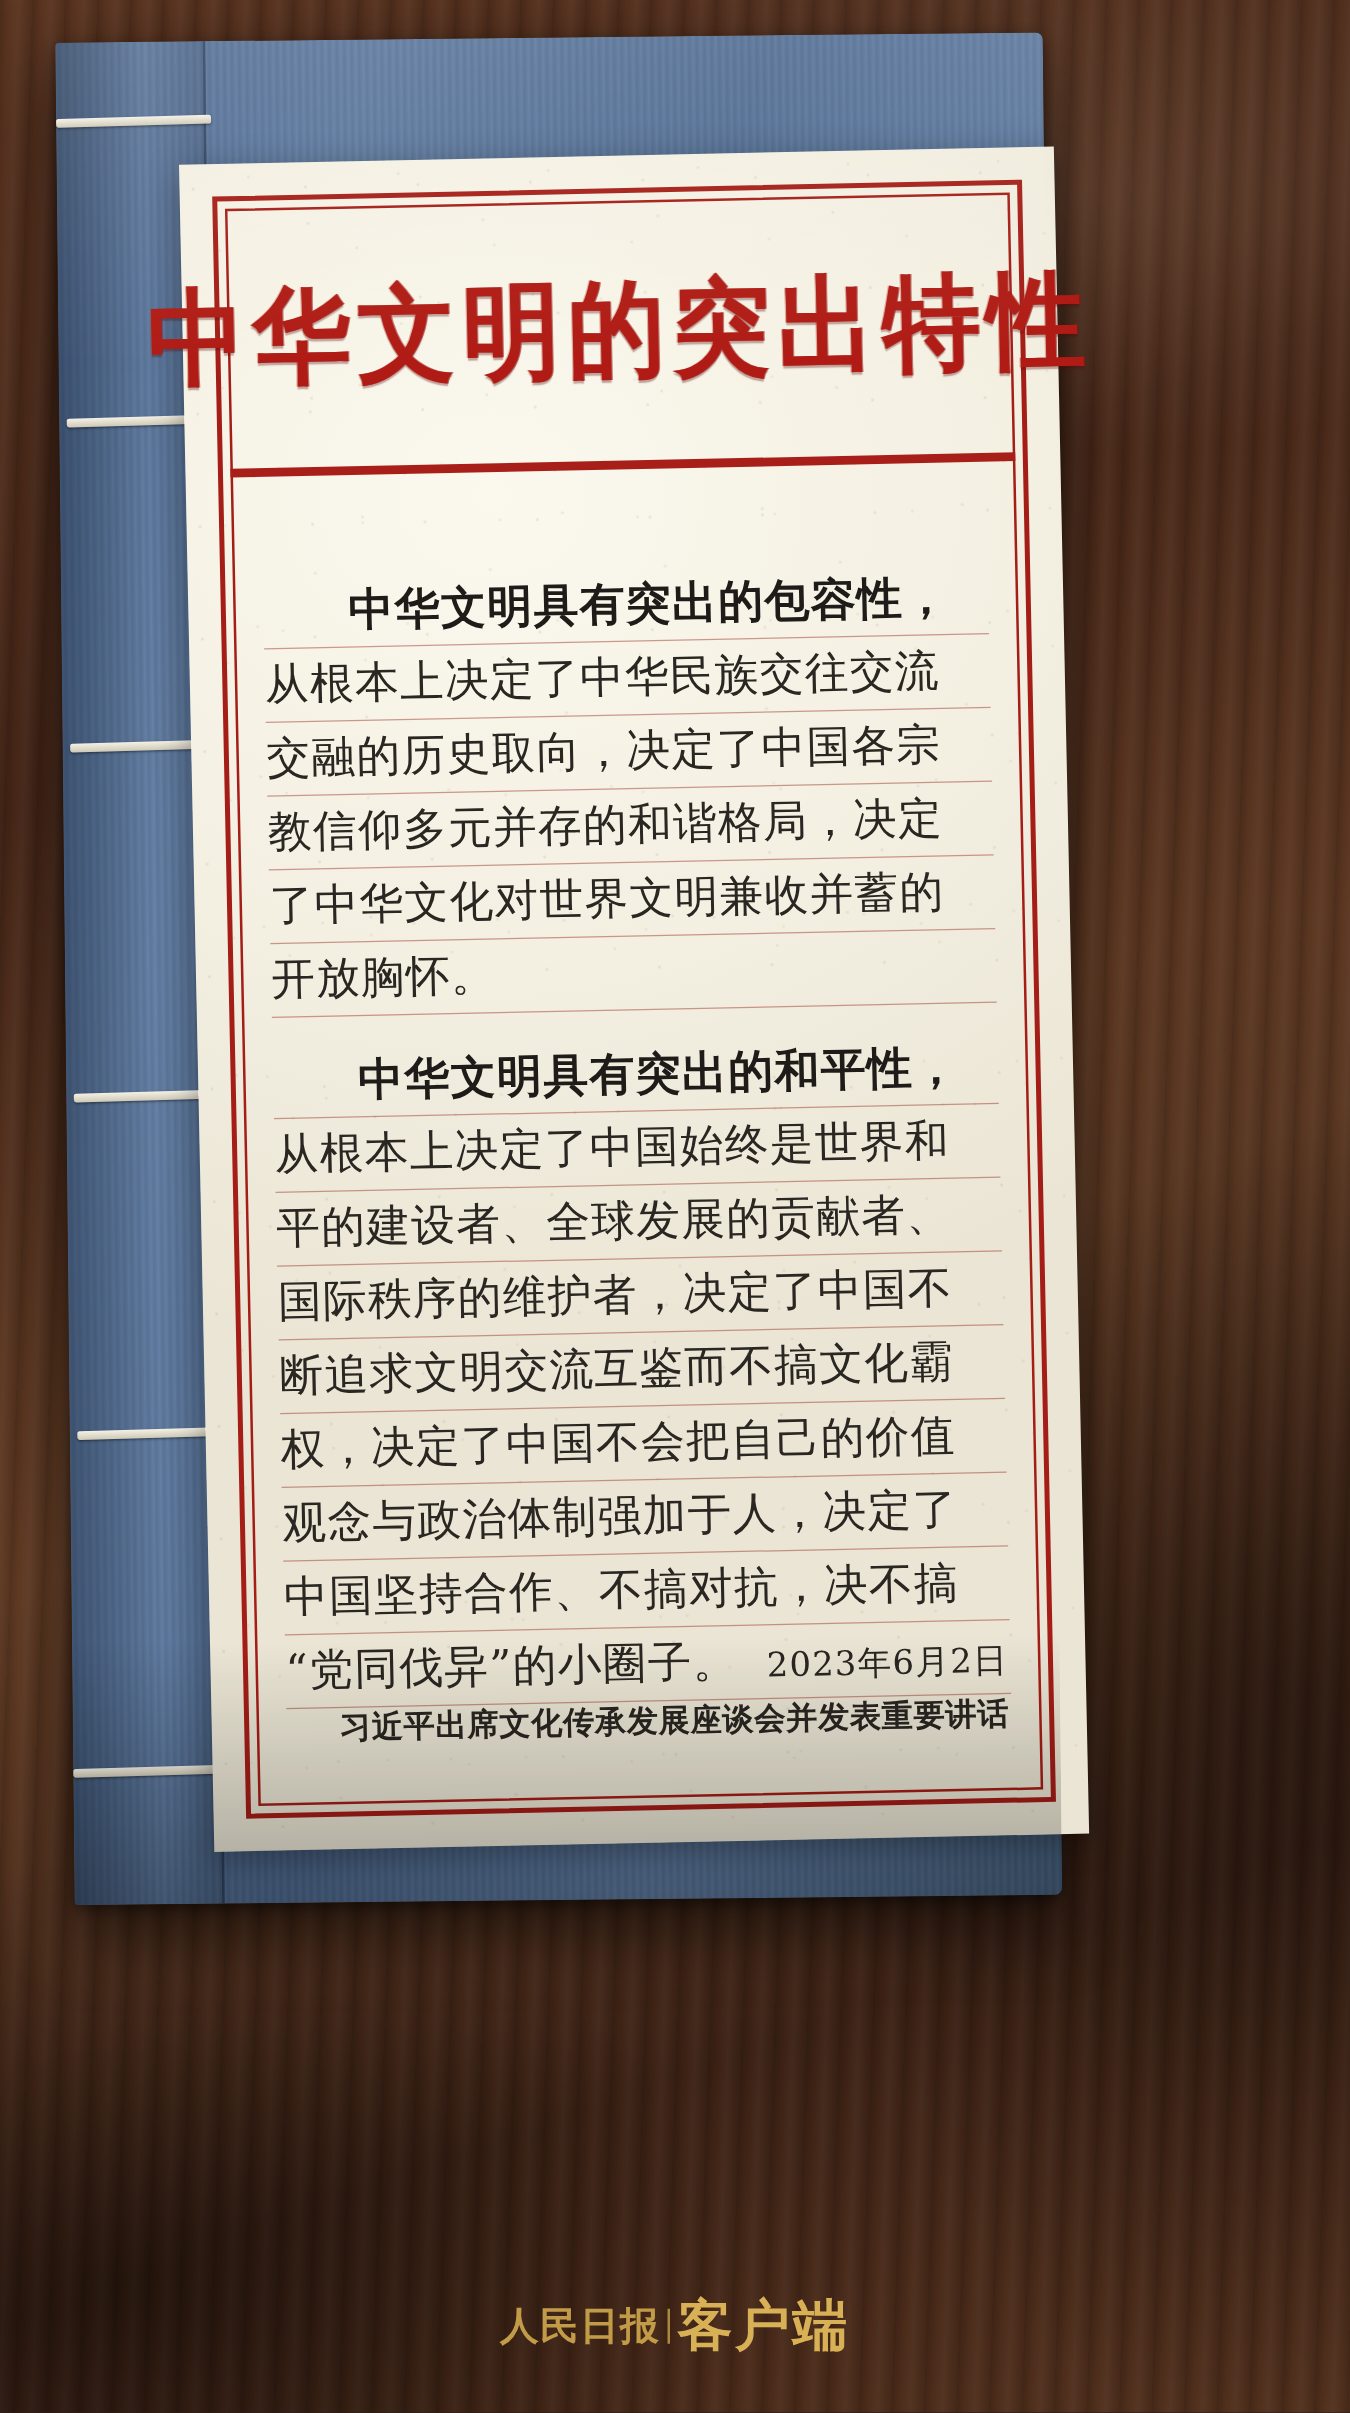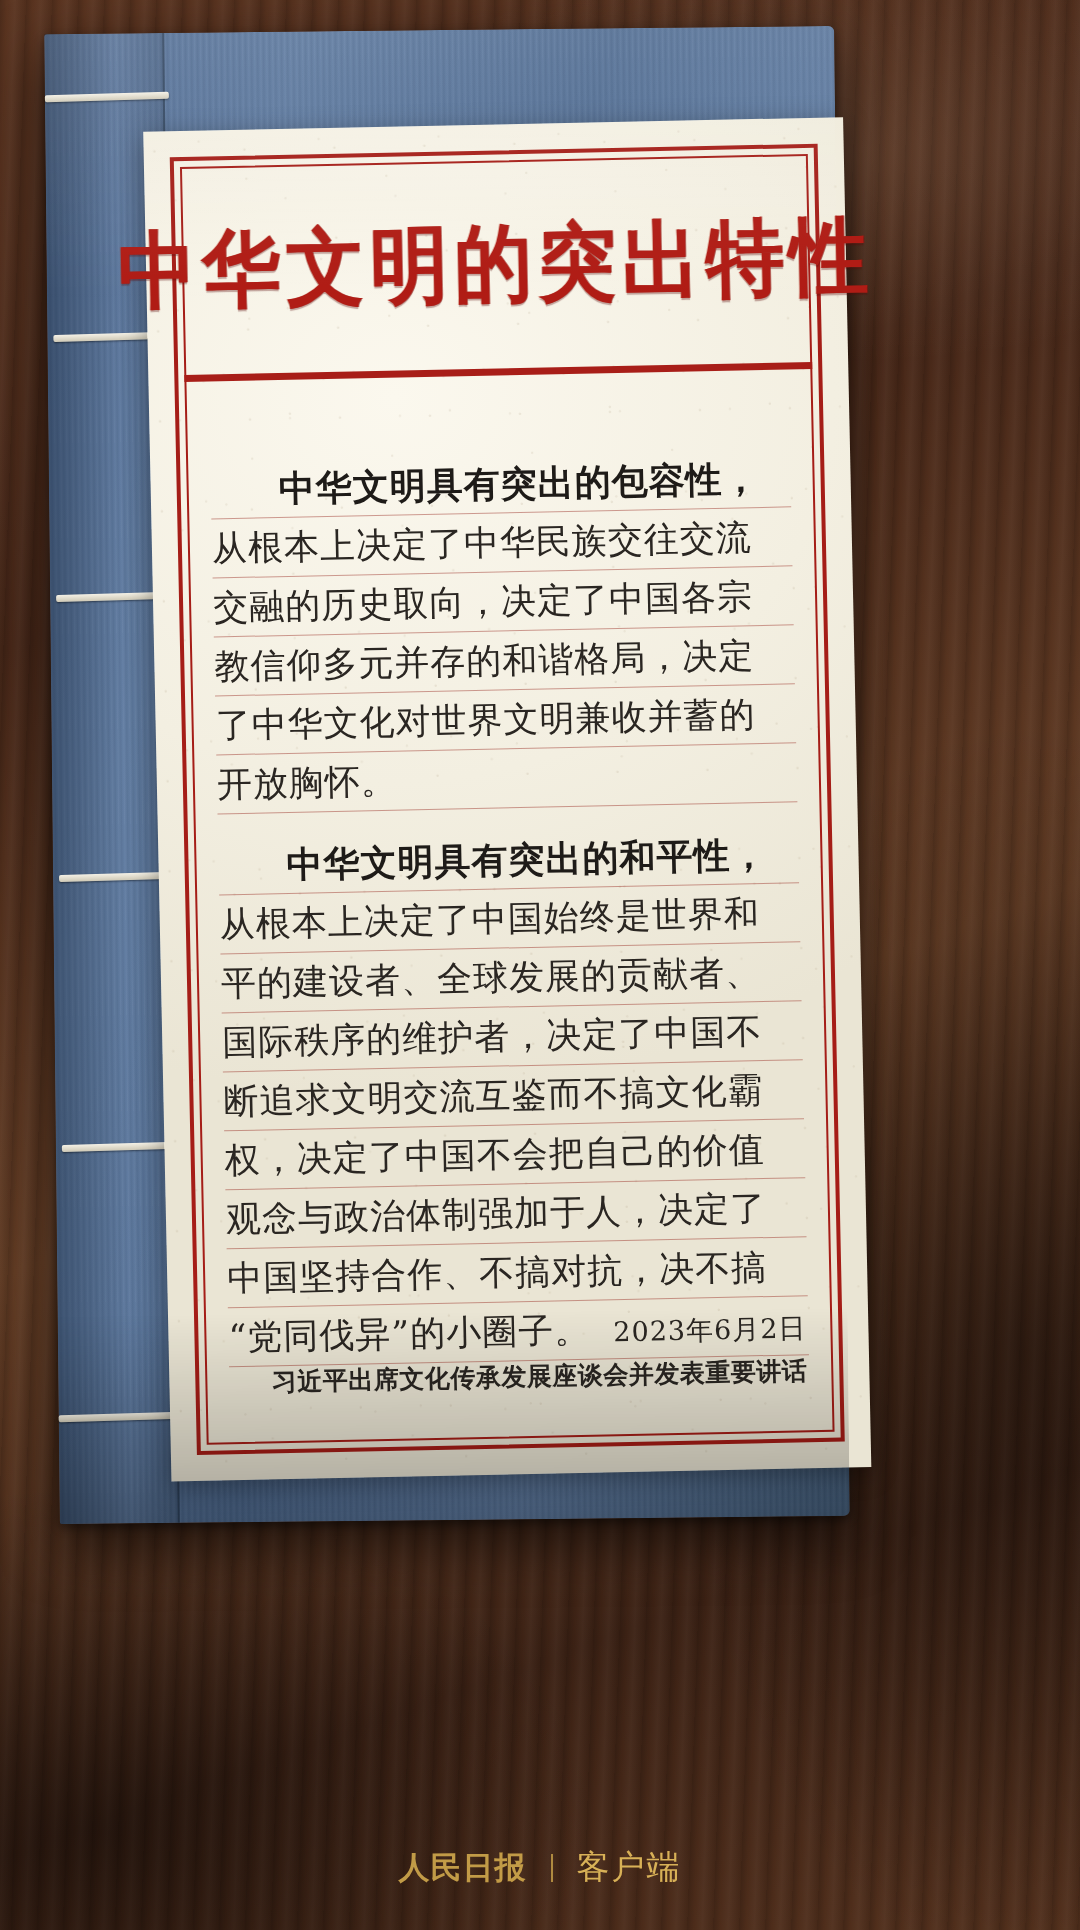--- a/index.html
+++ b/index.html
@@ -216,40 +216,40 @@
 
   
   .brand {
     position: absolute;
     left: 0;
     right: 0;
     bottom: 40px;
     display: flex;
     align-items: center;
     justify-content: center;
-    gap: 24px;
+    gap: 6px;
   }
   .brand-mark {
     font-family: "DejaVu Serif", "Liberation Serif", serif;
     font-size: 31px;
     font-weight: 700;
     color: #c9a24a;
     letter-spacing: 1px;
     opacity: 0.95;
   }
   .brand-divider {
     width: 2px;
     height: 28px;
     background: #c9a24a;
     opacity: 0.8;
   }
   .brand-name {
     font-family: "DejaVu Serif", "Liberation Serif", serif;
-    font-size: 33px;
-    font-weight: 400;
+    font-size: 44px;
+    font-weight: 700;
     color: #d8b157;
     letter-spacing: 2px;
   }
 </style>
 </head>
 <body>
 
 <div class="poster">
   <div class="wood-grain"></div>
 

